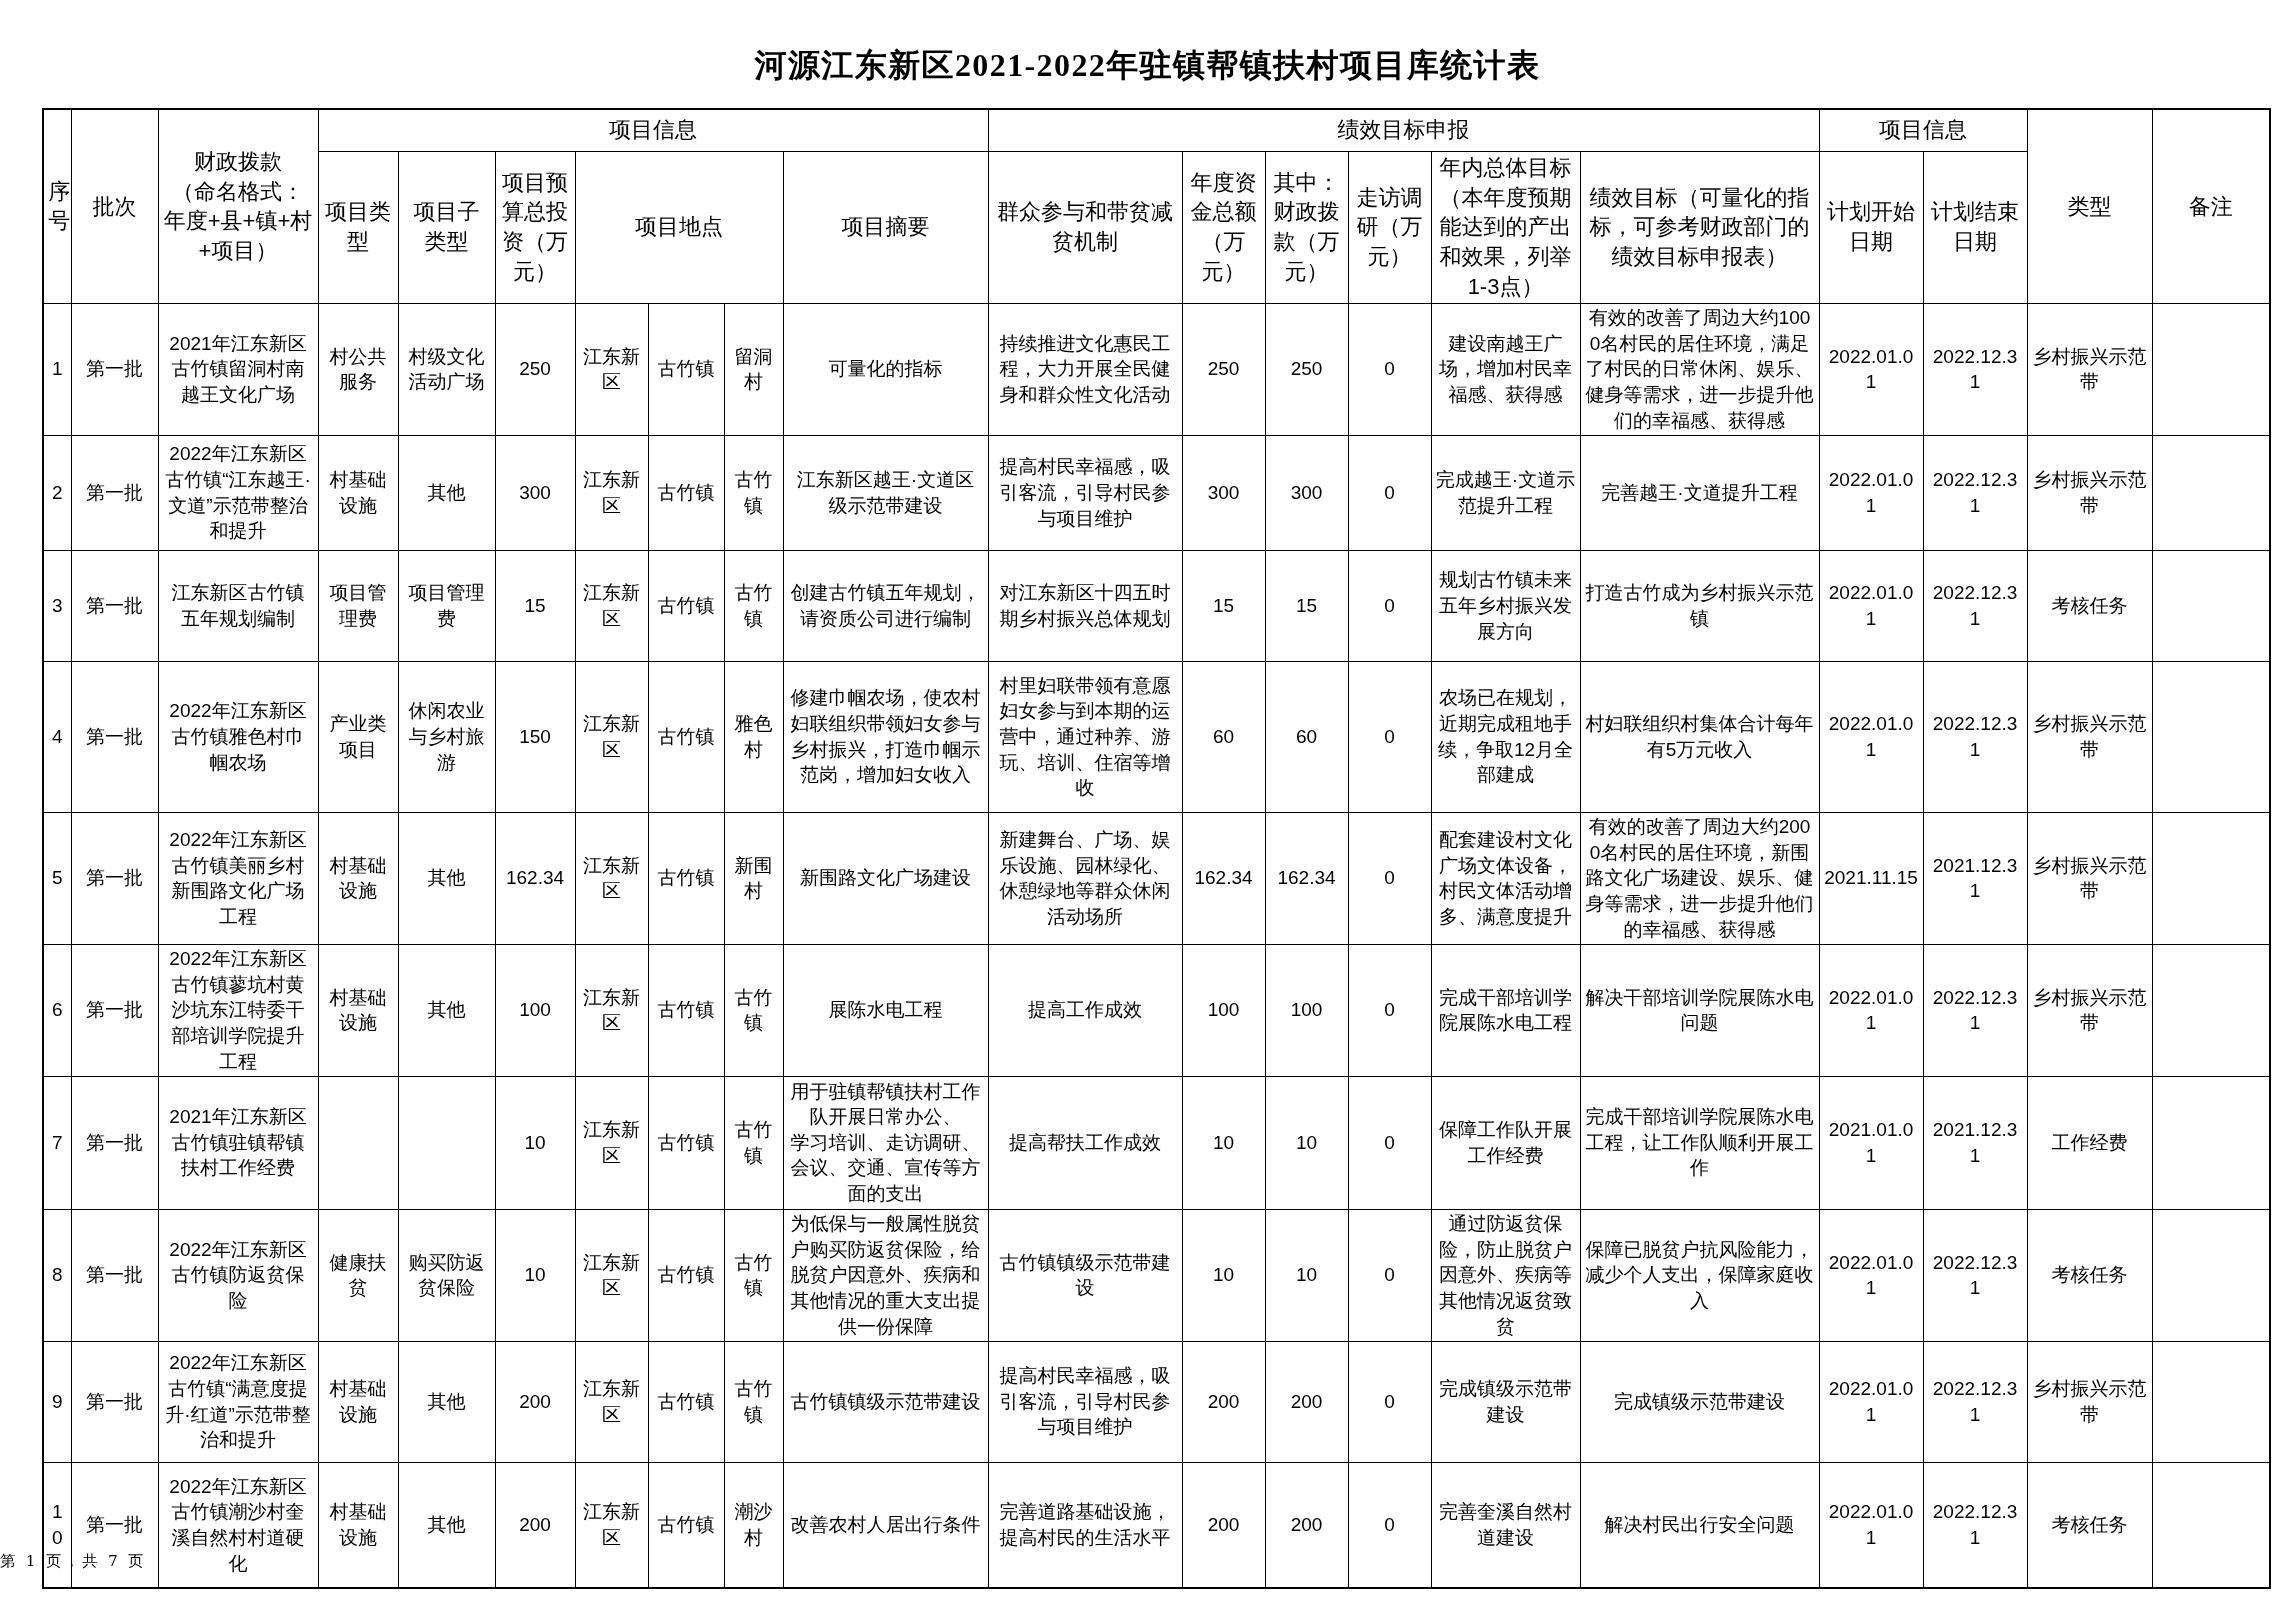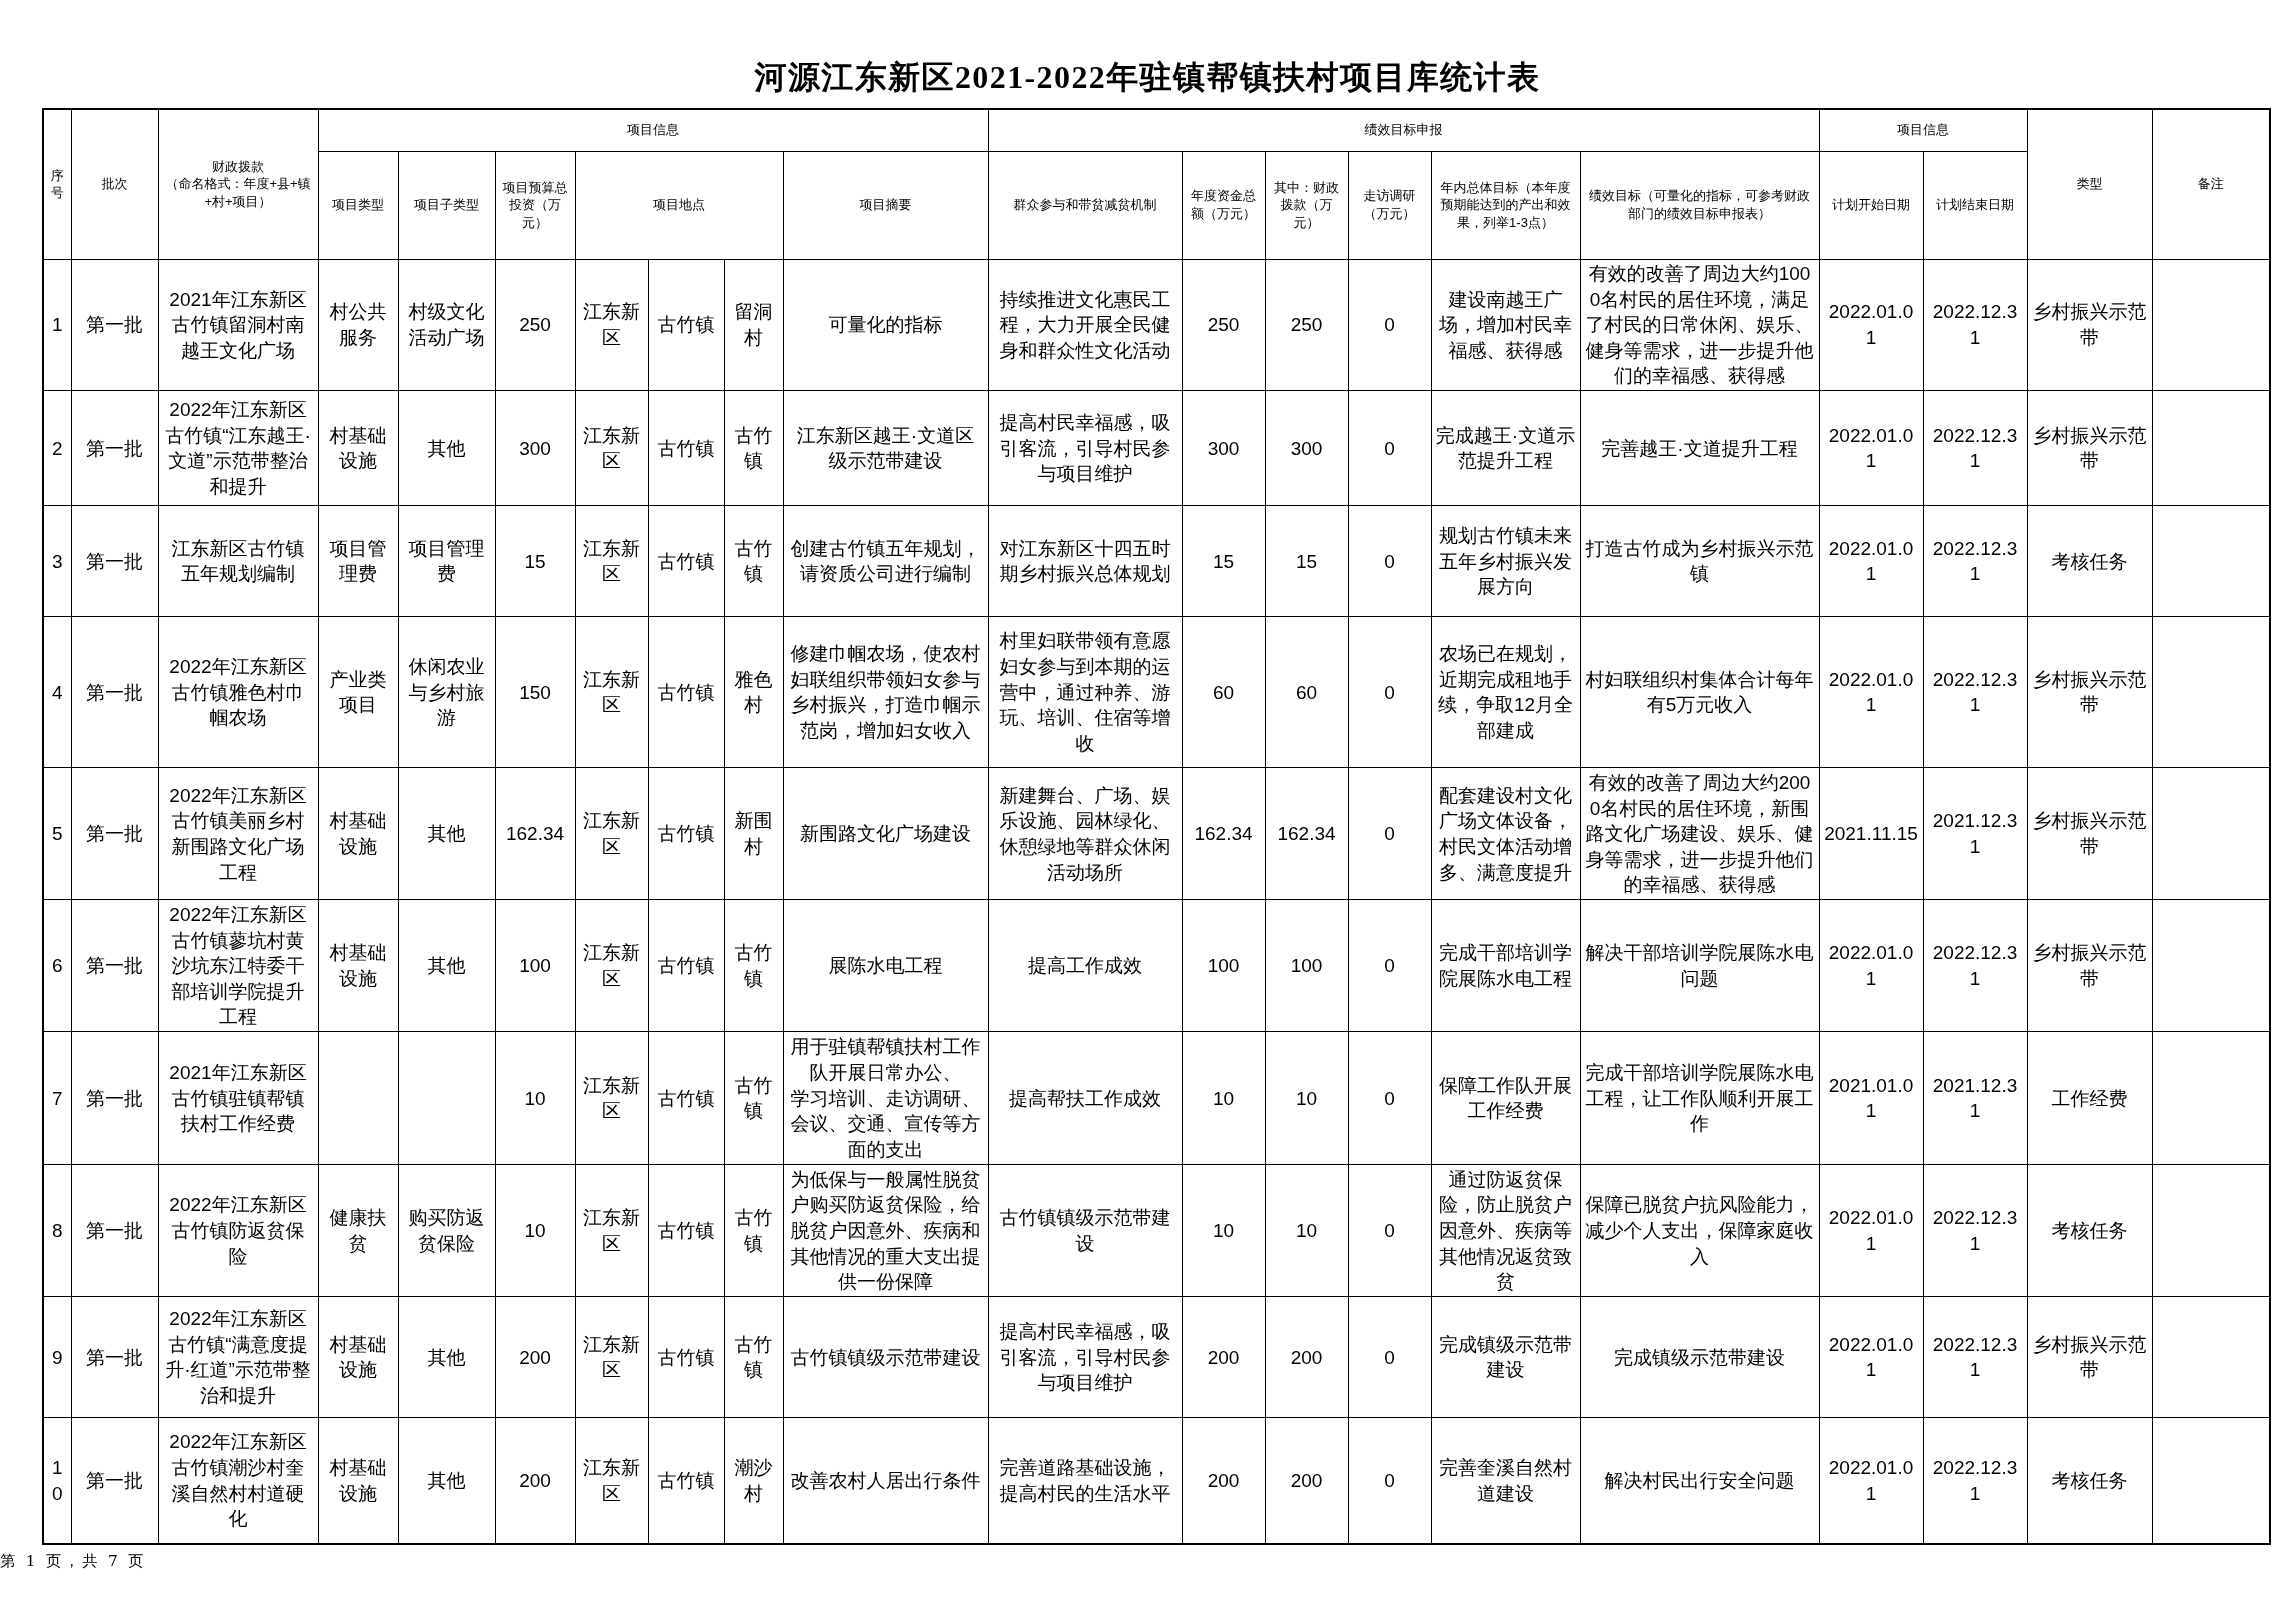--- a/index.html
+++ b/index.html
@@ -4,21 +4,21 @@
 <style>
   html,body{margin:0;padding:0;background:#ffffff;}
   body{
     position:relative;
     width:2295px;height:1623px;
     font-family:"Liberation Sans", sans-serif;
     color:#000;
   }
   .title{
     position:absolute;
-    top:56px;left:0;width:100%;
+    top:44px;left:0;width:100%;
     text-align:center;
     font-family:"Liberation Serif", serif;
     font-weight:bold;
     font-size:32px;
     letter-spacing:1.4px;
   }
   table.main{
     position:absolute;
     left:42px;top:108px;
     width:2228px;
@@ -30,21 +30,21 @@
     border:1.4px solid #000;
     text-align:center;
     vertical-align:middle;
     font-weight:normal;
     font-size:19px;
     line-height:1.35;
     padding:1.4px 4.2px;
     overflow:hidden;
     word-break:break-all;
   }
-  .main th{font-size:13px;}
+  .main th{font-size:22px;}
   .prewrap{white-space:pre-line;}
   .footer{
     position:absolute;
     top:1551px;left:0;width:100%;
     font-family:"DejaVu Serif", serif;
     font-size:15.3px;
     letter-spacing:2.8px;
   }
 </style>
 </head>

